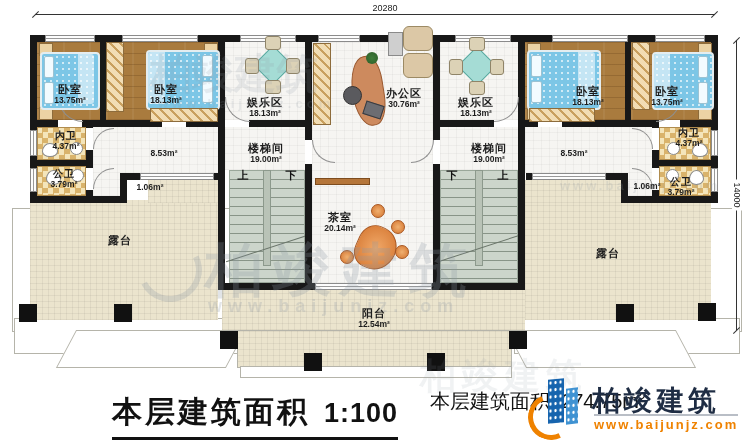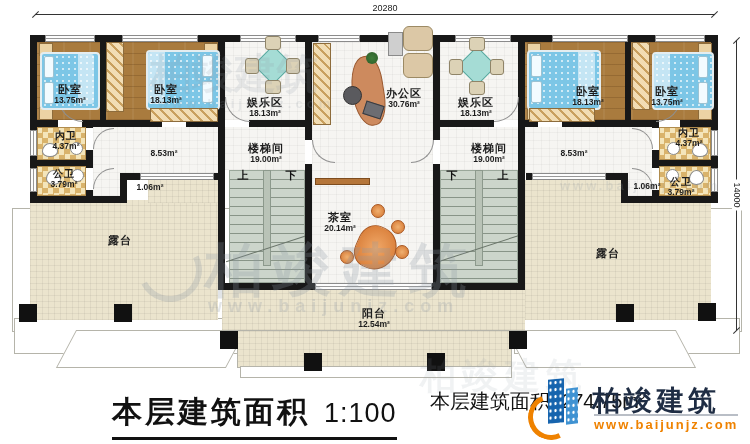--- a/index.html
+++ b/index.html
@@ -51,21 +51,21 @@
   .dimline{position:absolute;background:#333;}
   .tick{position:absolute;width:9px;height:1px;background:#333;transform:rotate(-45deg);}
   .dimtxt{position:absolute;font-size:9px;color:#222;background:#fff;padding:0 3px;transform:translateX(-50%);}
   .dimtxt.vert{transform:translate(-50%,-50%) rotate(90deg);}
   
   .wm{position:absolute;color:#8d98a4;font-weight:bold;white-space:nowrap;}
   .wm-arc{position:absolute;border:6px solid #8d98a4;border-radius:50%;border-top-color:transparent;border-left-color:transparent;transform:rotate(18deg);}
   
   .ttl-wrap{position:absolute;border-bottom:3px solid #111;padding-bottom:4px;white-space:nowrap;color:#111;}
   .ttl{font-size:30px;font-weight:bold;letter-spacing:3px;}
-  .ttl-scale{font-size:27px;font-weight:400;margin-left:14px;letter-spacing:1px;margin-top:40px;}
+  .ttl-scale{font-size:27px;font-weight:700;margin-left:14px;letter-spacing:1px;margin-top:40px;}
   .info{position:absolute;font-size:20px;font-weight:normal;color:#111;white-space:nowrap;margin-left:48px;}
   .logo-name{position:absolute;font-size:28px;font-weight:900;color:#1f2d44;letter-spacing:4px;white-space:nowrap;}
   .logo-url{position:absolute;font-size:13px;font-weight:bold;color:#ef8200;letter-spacing:2px;white-space:nowrap;border-top:2px solid #b9bec6;padding-top:1px;}
   .tower{position:absolute;background-image:radial-gradient(#fff 1px,transparent 1.5px);background-size:5px 7px;}
   .swoosh{position:absolute;border:5px solid #ef8200;border-radius:50%;border-top-color:transparent;border-right-color:transparent;transform:rotate(20deg);}
 </style>
 </head>
 <body>
 
 <div class="plan">

